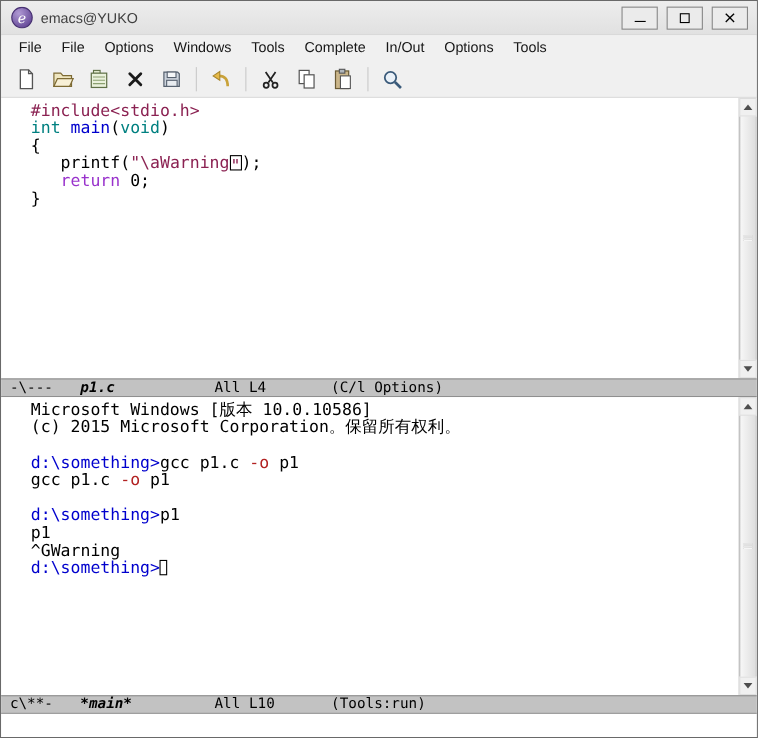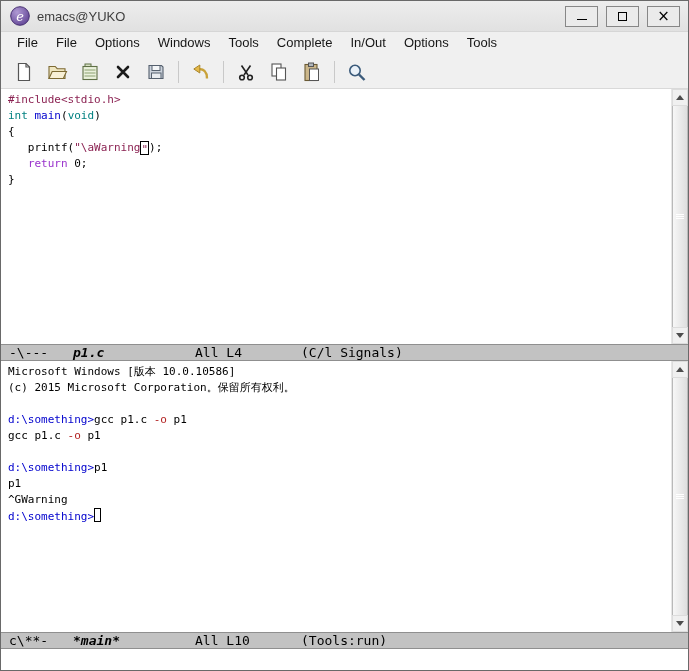--- a/index.html
+++ b/index.html
@@ -27,21 +27,21 @@
   .toolbar { flex:0 0 33px; display:flex; align-items:center; padding-left:8px; background:#f0f0f0;
              border-bottom:1px solid #d9d9d9; }
   .tool-btn { width:30px; height:28px; display:flex; align-items:center; justify-content:center; margin-right:3px; }
   .tool-sep { width:1px; height:22px; background:#c9c9c9; margin:0 7px 0 4px; }
 
   
   .buffer { display:flex; background:#fff; overflow:hidden; }
   .buffer.upper { flex:0 0 255px; }
   .buffer.lower { flex:1 1 auto; }
   .buffer-text { flex:1; padding:3px 0 0 7px; font-family:"DejaVu Sans Mono","Liberation Mono",monospace;
-                 font-size:11px; line-height:16px; color:#000; white-space:pre; overflow:hidden; }
+                 font-size:15px; line-height:16px; color:#000; white-space:pre; overflow:hidden;margin-left:20px; }
   .line { min-height:16px; }
   .cursor { display:inline-block; min-width:7px; height:14px; border:1px solid #000; vertical-align:-2px; }
 
   
   .scrollbar { flex:0 0 17px; display:flex; flex-direction:column; background:#f0f0f0; border-left:1px solid #e6e6e6; }
   .sb-btn { flex:0 0 17px; display:flex; align-items:center; justify-content:center;
             background:#f0f0f0; border:1px solid #dcdcdc; }
   .arr-up   { width:0; height:0; border-left:4px solid transparent; border-right:4px solid transparent; border-bottom:5px solid #4d4d4d; }
   .arr-down { width:0; height:0; border-left:4px solid transparent; border-right:4px solid transparent; border-top:5px solid #4d4d4d; }
   .sb-thumb { flex:1; background:linear-gradient(to right,#f7f7f7,#dedede); border:1px solid #b9b9b9;
@@ -189,21 +189,21 @@
             <span></span>
           </div>
       </div>
       <div class="sb-btn">
         <div class="arr-down"></div>
       </div>
     </div>
   </div>
 
   <div class="modeline">
-    <span class="ml-flags">-\---</span><span class="ml-buf">p1.c</span><span class="ml-pos">All L4</span><span class="ml-modes">(C/l Signals)</span>
+    <span class="ml-flags">-\---</span><span class="ml-buf">p1.c</span><span class="ml-pos">All L4</span><span class="ml-modes">(C/l Options)</span>
   </div>
 
   <div class="buffer lower">
     <div class="buffer-text"><div class="line"><span>Microsoft Windows [版本 10.0.10586]</span></div><div class="line"><span>(c) 2015 Microsoft Corporation。保留所有权利。</span></div><div class="line"></div><div class="line"><span style="color: rgb(0, 0, 205);">d:\something&gt;</span><span>gcc p1.c </span><span style="color: rgb(178, 34, 34);">-o</span><span> p1</span></div><div class="line"><span>gcc p1.c </span><span style="color: rgb(178, 34, 34);">-o</span><span> p1</span></div><div class="line"></div><div class="line"><span style="color: rgb(0, 0, 205);">d:\something&gt;</span><span>p1</span></div><div class="line"><span>p1</span></div><div class="line"><span>^GWarning</span></div><div class="line"><span style="color: rgb(0, 0, 205);">d:\something&gt;</span><span class="cursor"></span></div></div>
     <div class="scrollbar">
       <div class="sb-btn">
         <div class="arr-up"></div>
       </div>
       <div class="sb-thumb">
         <div class="grip">

